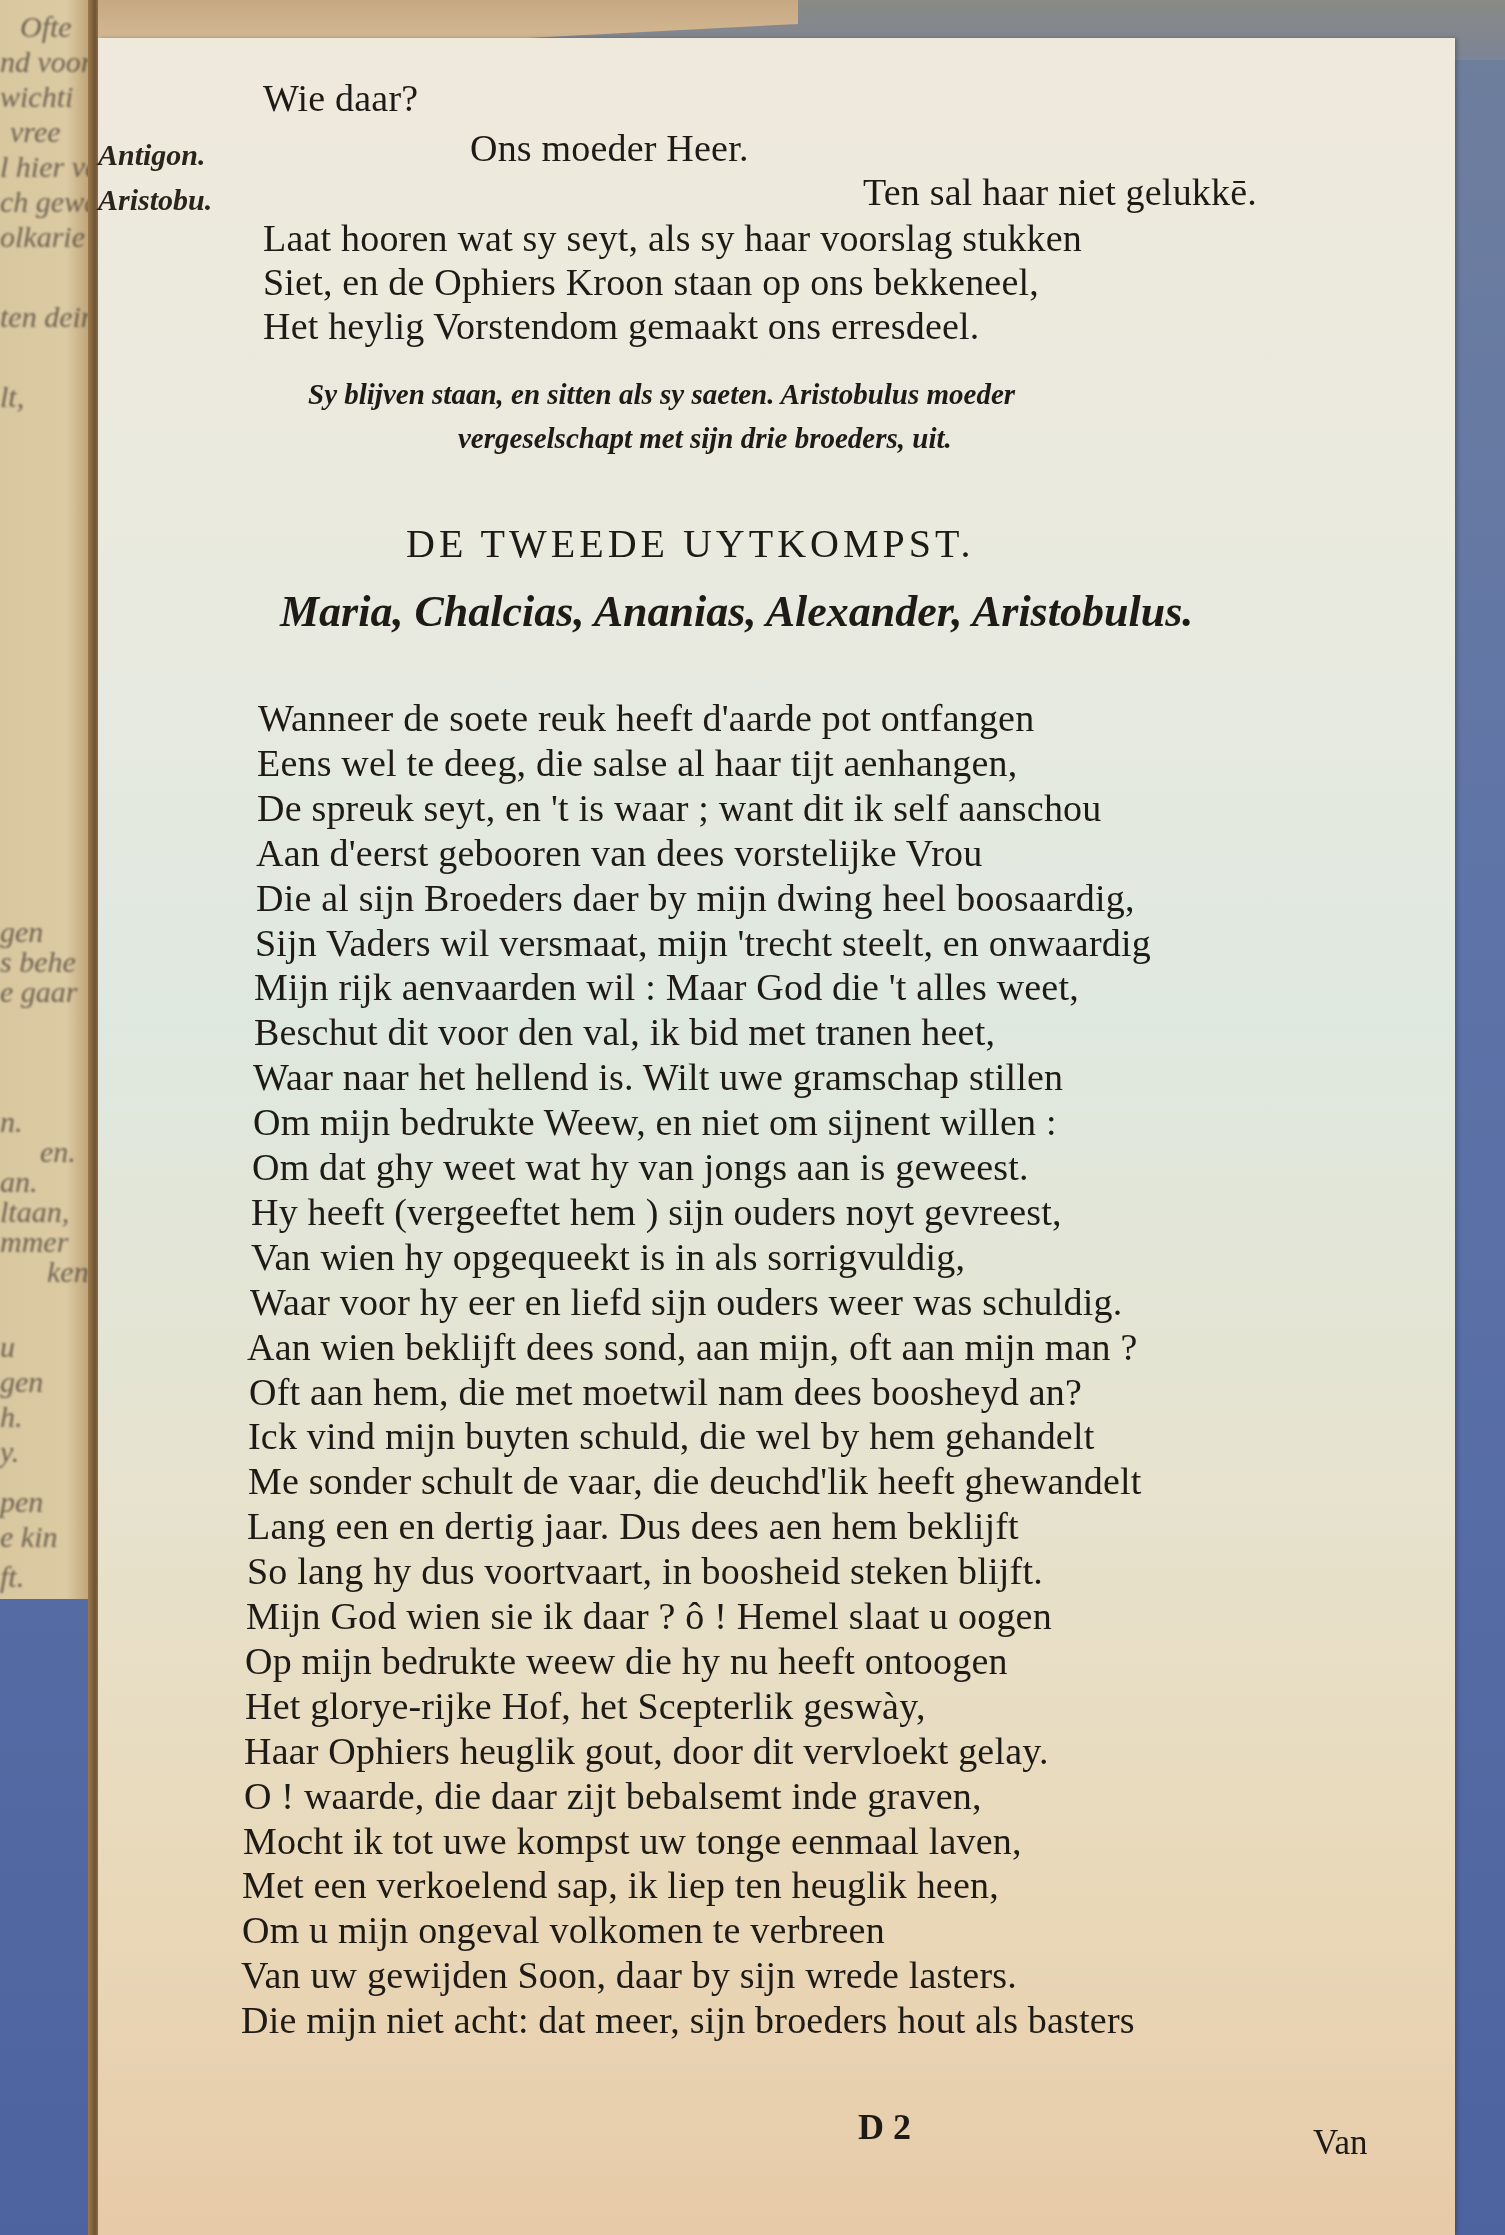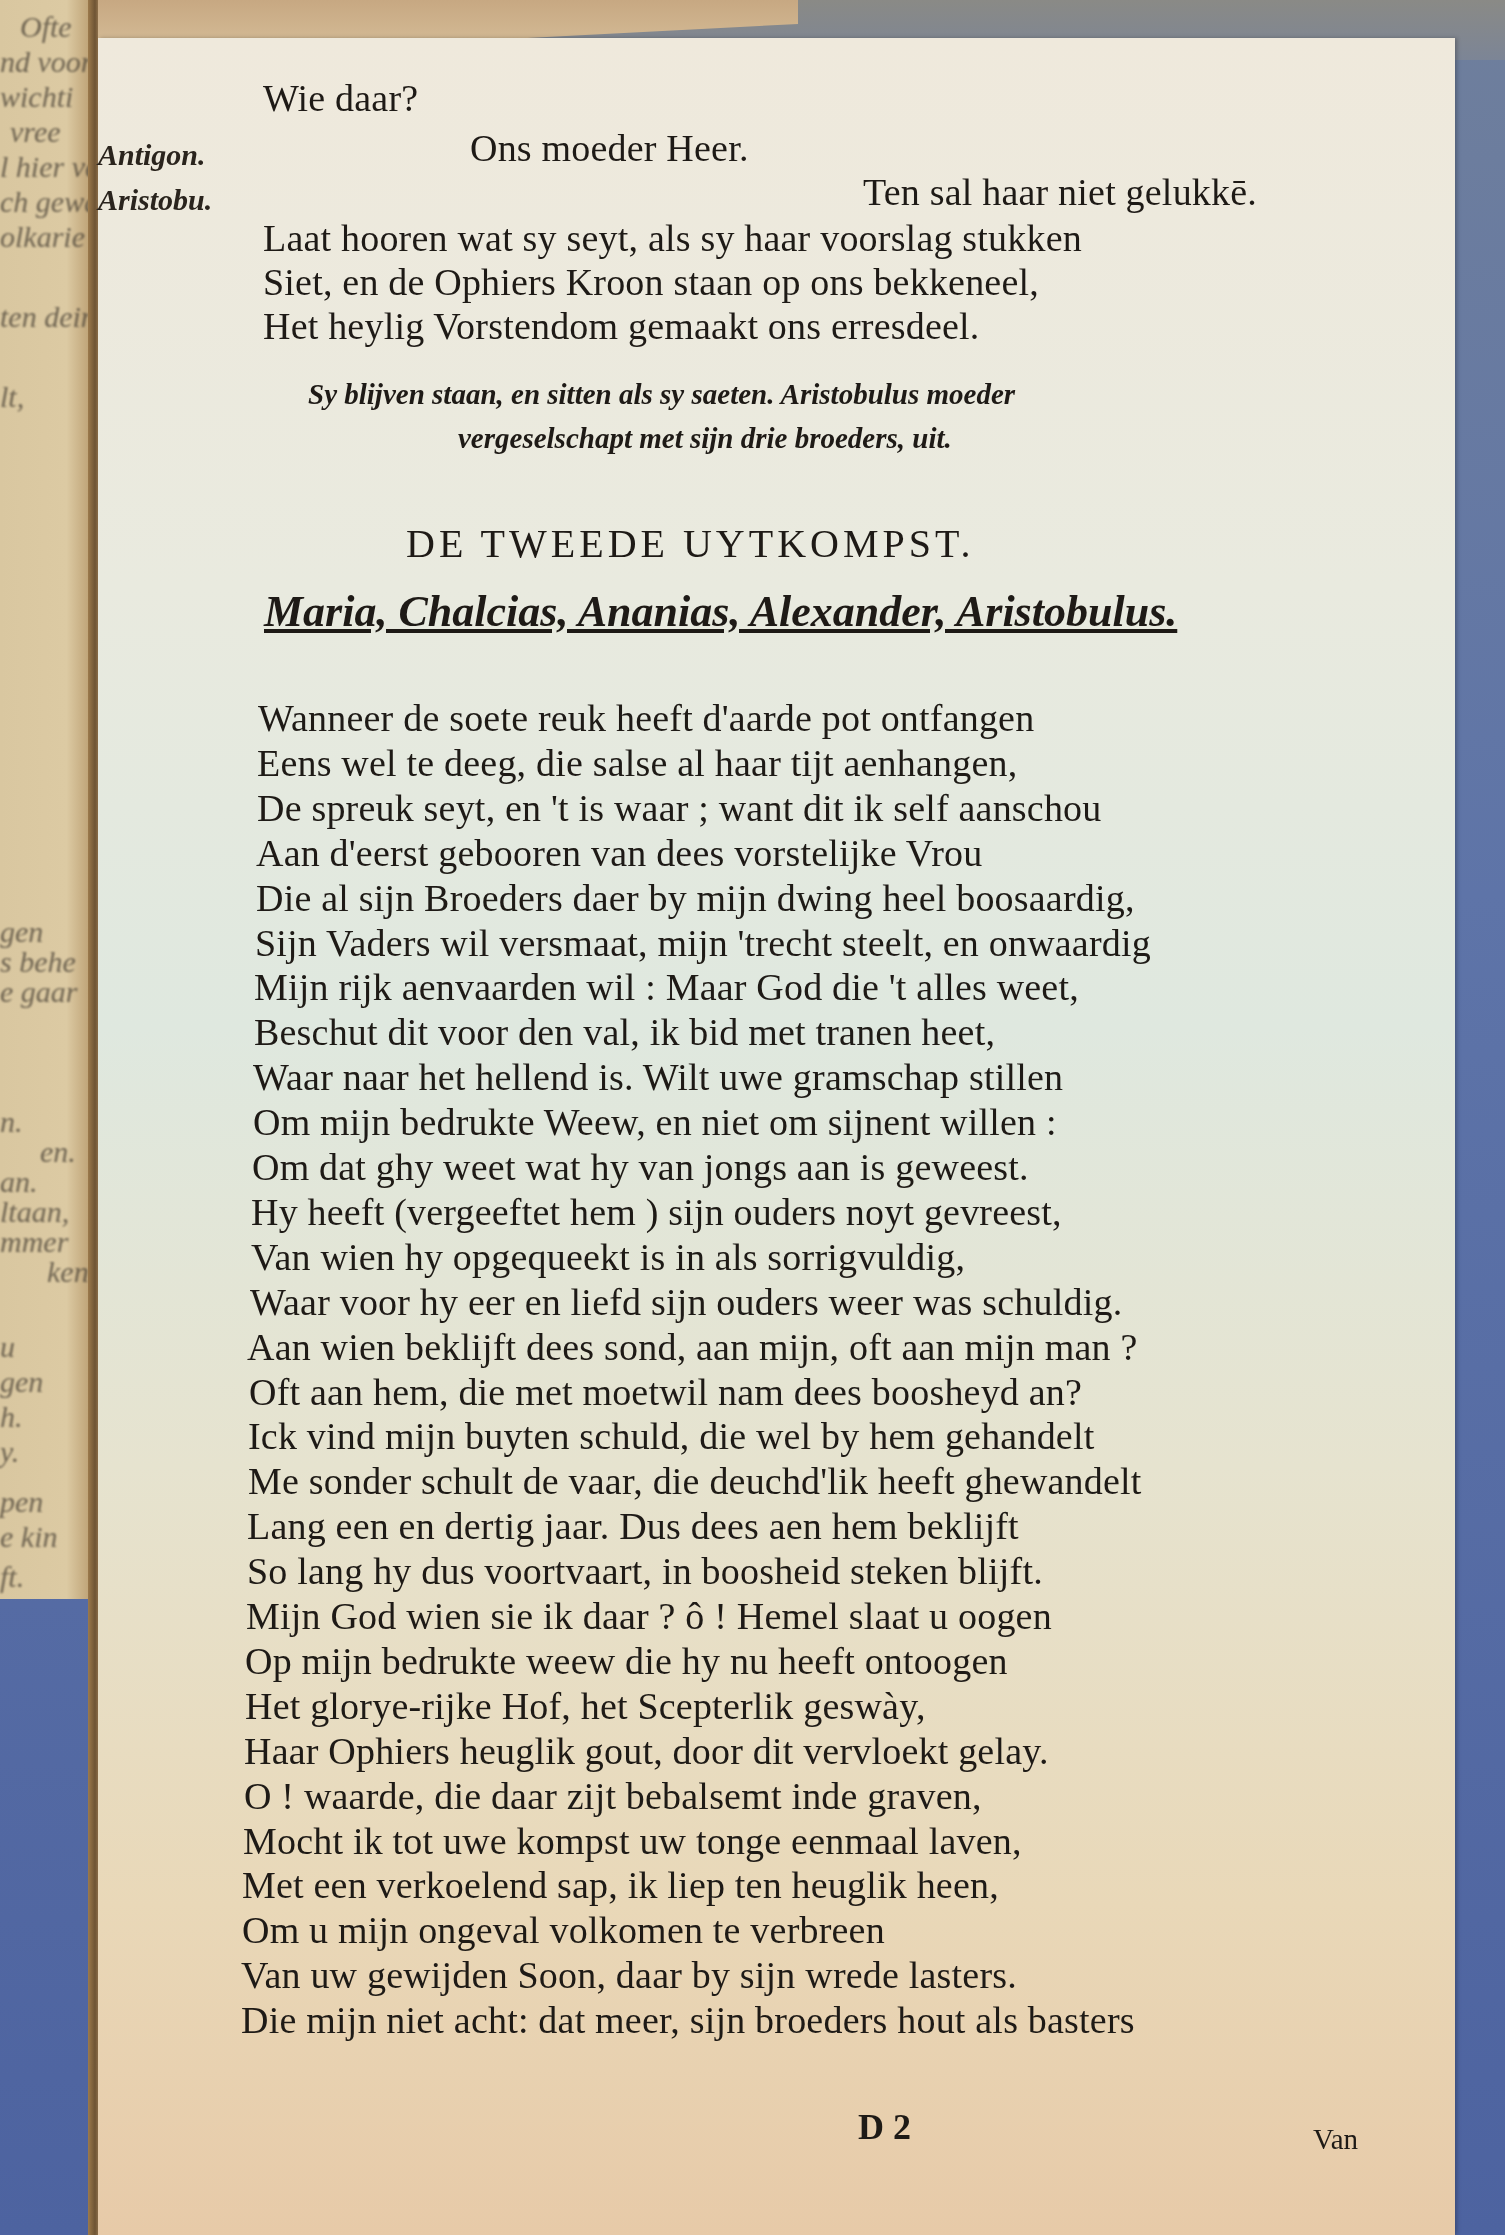--- a/index.html
+++ b/index.html
@@ -36,21 +36,21 @@
       background: linear-gradient(180deg, #c7a882, #d8c19c);
       clip-path: polygon(0 0, 100% 0, 100% 40%, 0 100%);
     }
     .text { position: absolute; color: #1e1a16; white-space: nowrap; }
     .verse { font-size: 38px; letter-spacing: 0.2px; }
     .speaker { font-style: italic; font-size: 30px; font-weight: bold; color: #2a241d; }
     .stage { font-style: italic; font-size: 29px; font-weight: bold; }
     .scene-title { font-size: 40px; letter-spacing: 4px; }
     .cast { font-style: italic; font-size: 44px; font-weight: bold; }
     .sig { font-size: 36px; font-weight: bold; }
-    .catch { font-size: 29px; }
+    .catch { font-size: 35px; }
   </style>
 </head>
 <body>
 
 <div class="top-shadow"></div>
 
 <div class="left-page">
   <span class="frag" style="left:20px;top:10px;">Ofte</span>
   <span class="frag" style="left:0px;top:45px;">nd voor</span>
   <span class="frag" style="left:0px;top:80px;">wichti</span>
@@ -90,21 +90,21 @@
   <div class="text verse" style="left:765px;top:132px;">Ten sal haar niet gelukkē.</div>
 
   <div class="text verse" style="left:165px;top:178px;">Laat hooren wat sy seyt, als sy haar voorslag stukken</div>
   <div class="text verse" style="left:165px;top:222px;">Siet, en de Ophiers Kroon staan op ons bekkeneel,</div>
   <div class="text verse" style="left:165px;top:266px;">Het heylig Vorstendom gemaakt ons erresdeel.</div>
 
   <div class="text stage" style="left:210px;top:340px;">Sy blijven staan, en sitten als sy saeten.   Aristobulus moeder</div>
   <div class="text stage" style="left:360px;top:384px;">vergeselschapt met sijn drie broeders, uit.</div>
 
   <div class="text scene-title" style="left:308px;top:482px;">DE TWEEDE UYTKOMPST.</div>
-  <div class="text cast" style="left:166px;top:548px;text-decoration:underline;">Maria, Chalcias, Ananias, Alexander, Aristobulus.</div>
+  <div class="text cast" style="left:182px;top:548px;">Maria, Chalcias, Ananias, Alexander, Aristobulus.</div>
 
   <div id="verses">
       <div class="text verse" style="left: 160px; top: 658px;">Wanneer de soete reuk heeft d'aarde pot ontfangen</div>
       <div class="text verse" style="left: 159px; top: 703px;">Eens wel te deeg, die salse al haar tijt aenhangen,</div>
       <div class="text verse" style="left: 159px; top: 748px;">De spreuk seyt, en 't is waar ; want dit ik self aanschou</div>
       <div class="text verse" style="left: 158px; top: 793px;">Aan d'eerst gebooren van dees vorstelijke Vrou</div>
       <div class="text verse" style="left: 158px; top: 838px;">Die al sijn Broeders daer by mijn dwing heel boosaardig,</div>
       <div class="text verse" style="left: 157px; top: 883px;">Sijn Vaders wil versmaat, mijn 'trecht steelt, en onwaardig</div>
       <div class="text verse" style="left: 156px; top: 927px;">Mijn rijk aenvaarden wil : Maar God die 't alles weet,</div>
       <div class="text verse" style="left: 156px; top: 972px;">Beschut dit voor den val, ik bid met tranen heet,</div>

